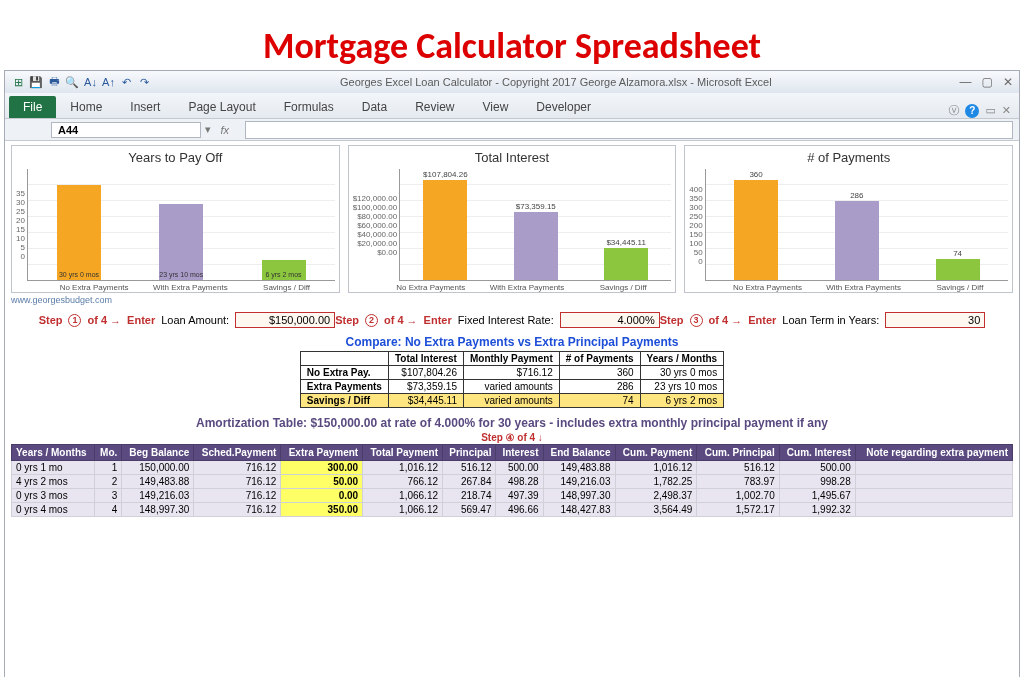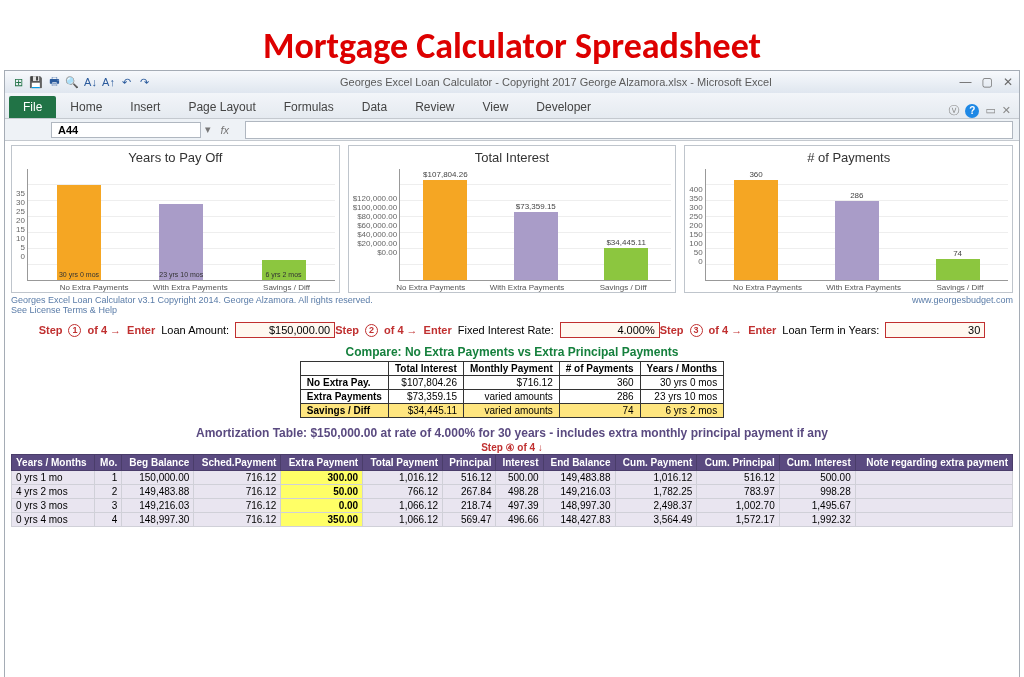--- a/index.html
+++ b/index.html
@@ -34,21 +34,21 @@
   .b-green { background:#8cc63f; }
   .bar-top-label { font-size:8px; color:#444; margin-bottom:1px; white-space:nowrap; }
   .bar-inner-label { position:absolute; bottom:2px; font-size:7px; color:#333; white-space:nowrap; }
   .xaxis { display:flex; justify-content:space-around; font-size:8px; color:#555; margin-top:2px; padding-left:30px; }
   .copyright-row { display:flex; justify-content:space-between; font-size:9px; color:#5a7ca8; padding:2px 0; }
   .steps { margin:4px 0 2px; text-align:center; }
   .step-line { display:inline-flex; align-items:center; gap:6px; font-size:11px; margin:1px 0; }
   .step-red { color:#c03030; font-weight:bold; }
   .step-circ { display:inline-flex; width:13px; height:13px; border:1px solid #c03030; border-radius:50%; align-items:center; justify-content:center; font-size:9px; color:#c03030; font-weight:bold; }
   .step-input { width:100px; border:1.5px solid #c03030; background:#fff8f0; padding:1px 4px; text-align:right; font-size:11px; }
-  .compare-title { text-align:center; font-weight:bold; color:#15803d; font-size:12px; margin-top:6px; }
+  .compare-title { text-align:center; font-weight:bold; color:#1d4ed8; font-size:12px; margin-top:6px; }
   .compare-table { margin:2px auto 0; border-collapse:collapse; font-size:10px; }
   .compare-table th, .compare-table td { border:1px solid #333; padding:1px 6px; text-align:right; }
   .compare-table th { background:#fff; font-weight:bold; text-align:center; }
   .compare-table .row-label { text-align:left; font-weight:bold; }
   .compare-table .savings td { background:#ffe680; }
   .amort-title { text-align:center; font-weight:bold; color:#5a4a80; font-size:12px; margin-top:8px; }
   .step4 { text-align:center; font-size:10px; color:#c03030; font-weight:bold; margin-top:2px; }
   .amort-wrap { margin-top:1px; }
   .amort { width:100%; border-collapse:collapse; font-size:10px; }
   .amort th { background:#5a4a80; color:#fff; padding:2px 4px; font-weight:bold; text-align:right; border:1px solid #4a3d6a; }
@@ -213,24 +213,20 @@
           </div>
       <div class="xaxis">
             <div style="width:28%;text-align:center">No Extra Payments</div>
             <div style="width:28%;text-align:center">With Extra Payments</div>
             <div style="width:28%;text-align:center">Savings / Diff</div>
           </div>
     </div>
       </div>
 
     <div class="copyright-row">
-      <div>
-        <span>Georges Excel Loan Calculator v3.1   Copyright 2014. George Alzamora. All rights reserved.</span><br>
-        <span>See License Terms &amp; Help</span>
-      </div>
       <span>www.georgesbudget.com</span>
     </div>
 
     <div class="steps" id="steps-container"><div class="step-line">
       <span class="step-red">Step</span>
       <span class="step-circ">1</span>
       <span class="step-red">of 4 →</span>
       <span class="step-red">Enter</span>
       <span>Loan Amount:</span>
       <span class="step-input">$150,000.00</span>

